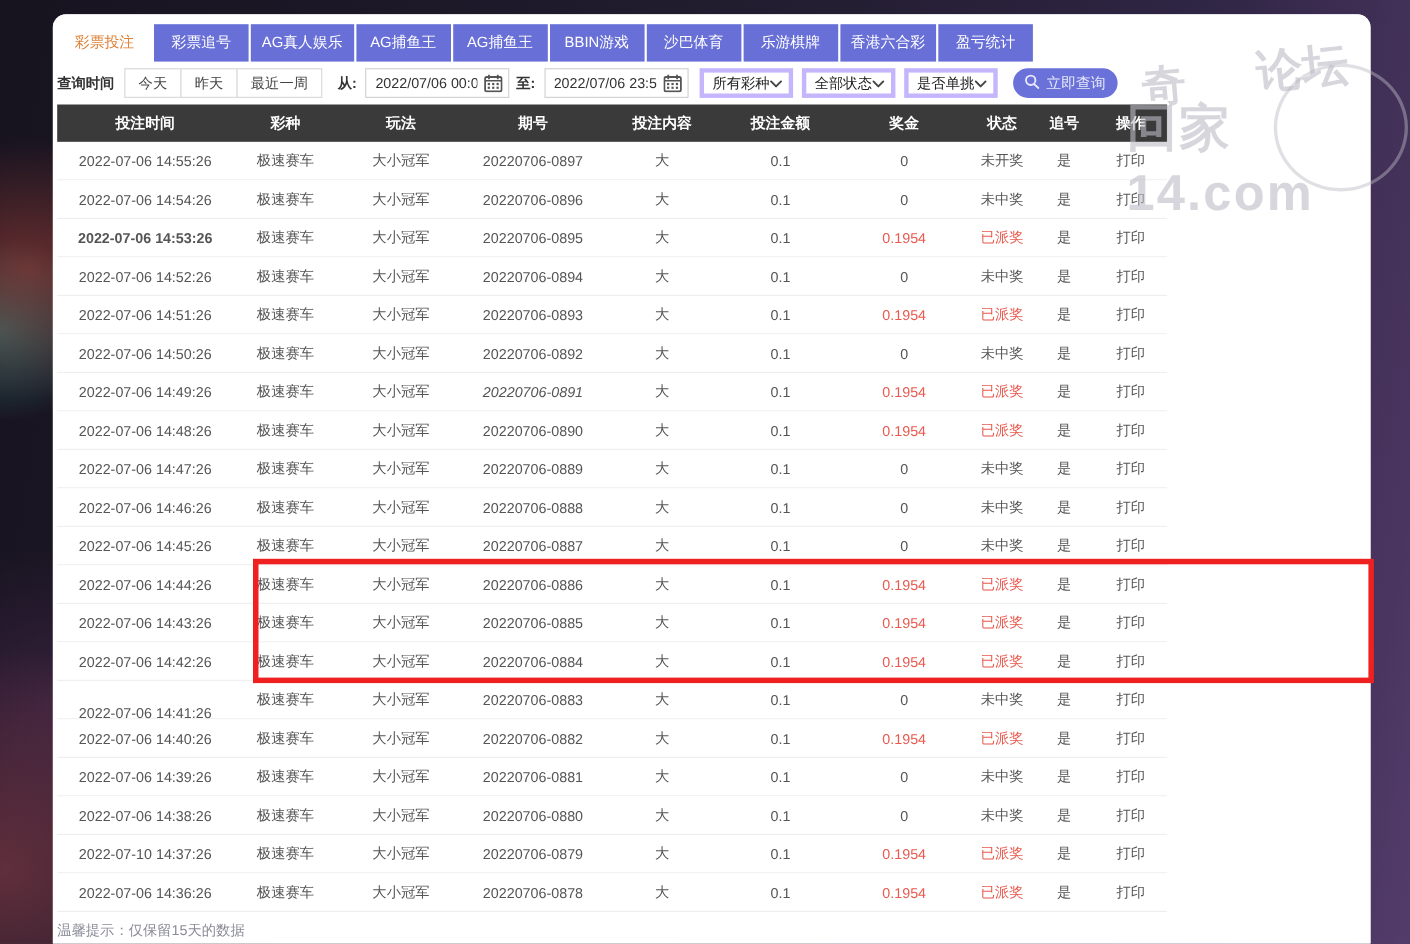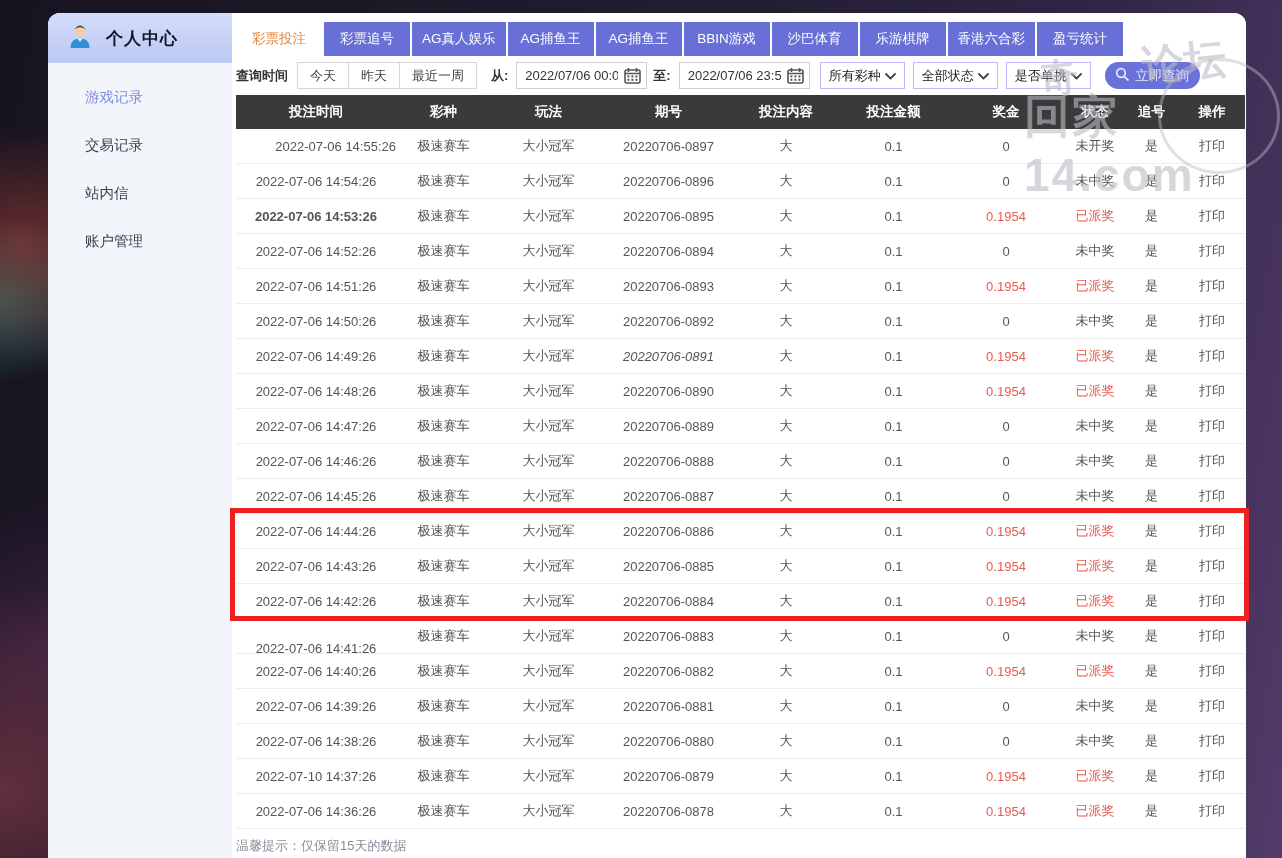--- a/index.html
+++ b/index.html
@@ -54,21 +54,21 @@
     padding:0 12px; background:#fff; color:#444; font-size:13px; cursor:pointer; white-space:nowrap;
   }
   .mini-label { font-weight:bold; margin:0 8px 0 2px; white-space:nowrap; }
   .date-wrap { position:relative; margin-right:4px; }
   .date-input {
     width:131px; height:27px; border:1px solid #cfcfcf; padding:0 28px 0 8px;
     font-size:13px; color:#333; font-family:"Liberation Sans","DejaVu Sans",sans-serif;
   }
   .cal-icon { position:absolute; right:6px; top:5px; width:17px; height:17px; cursor:pointer; }
   .select-box {
-    width:85px; height:27px; border:1px solid #c4b5fd; background:#fff; margin-right:8px;
+    width:85px; height:27px; border:4px solid #c4b5fd; background:#fff; margin-right:8px;
     display:flex; align-items:center; justify-content:space-between; padding:0 8px; cursor:pointer;
   }
   .select-box .val { font-size:13px; color:#222; white-space:nowrap; }
   .search-btn {
     width:95px; height:27px; border-radius:15px; background:#6a71d8; border:none; cursor:pointer;
     color:#e7e9fb; font-size:13.5px; display:flex; align-items:center; justify-content:center; gap:6px;
     margin-left:6px; font-family:inherit; white-space:nowrap;
   }
 
   
@@ -89,39 +89,20 @@
   .wm-qi   { left:1038px; top:50px;  font-size:40px; font-weight:bold; transform:rotate(-5deg); }
   .wm-forum{ left:1142px; top:34px;  font-size:42px; font-weight:bold; transform:rotate(-6deg); }
   .wm-site { left:1024px; top:86px;  font-size:46px; font-weight:bold; letter-spacing:2px; }
   .wm-ring { left:1158px; top:58px; width:122px; height:116px; border:3px solid rgba(186,186,196,0.45); border-radius:50%; }
 </style>
 </head>
 <body>
 
 <div class="card">
 
-  <div class="sidebar">
-    <div class="sidebar-header">
-      <span>
-        <svg width="26" height="26" viewBox="0 0 26 26">
-          <circle cx="13" cy="8" r="5.4" fill="#f3cfa6"></circle>
-          <path d="M7.6 8 A5.4 5.4 0 0 1 18.4 8 L18.4 6.4 Q13 2.2 7.6 6.4 Z" fill="#5a4632"></path>
-          <path d="M3.5 25 Q3.5 15.5 13 15.5 Q22.5 15.5 22.5 25 Z" fill="#2e8fd6"></path>
-          <path d="M10.5 15.8 L13 19 L15.5 15.8 Q13 14.8 10.5 15.8 Z" fill="#dff0fb"></path>
-        </svg>
-      </span>
-      <span class="sidebar-title">个人中心</span>
-    </div>
-    <div class="sidebar-menu">
-        <div class="menu-item active">游戏记录</div>
-        <div class="menu-item">交易记录</div>
-        <div class="menu-item">站内信</div>
-        <div class="menu-item">账户管理</div>
-      </div>
-  </div>
 
   <div class="main">
 
     <div class="tab-bar">
         <div class="tab active">彩票投注</div>
         <div class="tab">彩票追号</div>
         <div class="tab">AG真人娱乐</div>
         <div class="tab">AG捕鱼王</div>
         <div class="tab">AG捕鱼王</div>
         <div class="tab">BBIN游戏</div>
@@ -217,21 +198,21 @@
           <div class="cell" style="width: 125px;">期号</div>
           <div class="cell" style="width: 110px;">投注内容</div>
           <div class="cell" style="width: 105px;">投注金额</div>
           <div class="cell" style="width: 120px;">奖金</div>
           <div class="cell" style="width: 58px;">状态</div>
           <div class="cell" style="width: 55px;">追号</div>
           <div class="cell" style="width: 66px;">操作</div>
         </div>
       <div>
           <div class="trow">
-            <div class="cell" style="width: 160px; text-align: right;">2022-07-06 14:55:26</div>
+            <div class="cell" style="width: 160px;">2022-07-06 14:55:26</div>
             <div class="cell" style="width: 95px;">极速赛车</div>
             <div class="cell" style="width: 115px;">大小冠军</div>
             <div class="cell" style="width: 125px;">20220706-0897</div>
             <div class="cell" style="width: 110px;">大</div>
             <div class="cell" style="width: 105px;">0.1</div>
             <div class="cell" style="width: 120px;">0</div>
             <div class="cell" style="width: 58px;">未开奖</div>
             <div class="cell" style="width: 55px;">是</div>
             <div class="cell print-link" style="width: 66px;">打印</div>
           </div>

